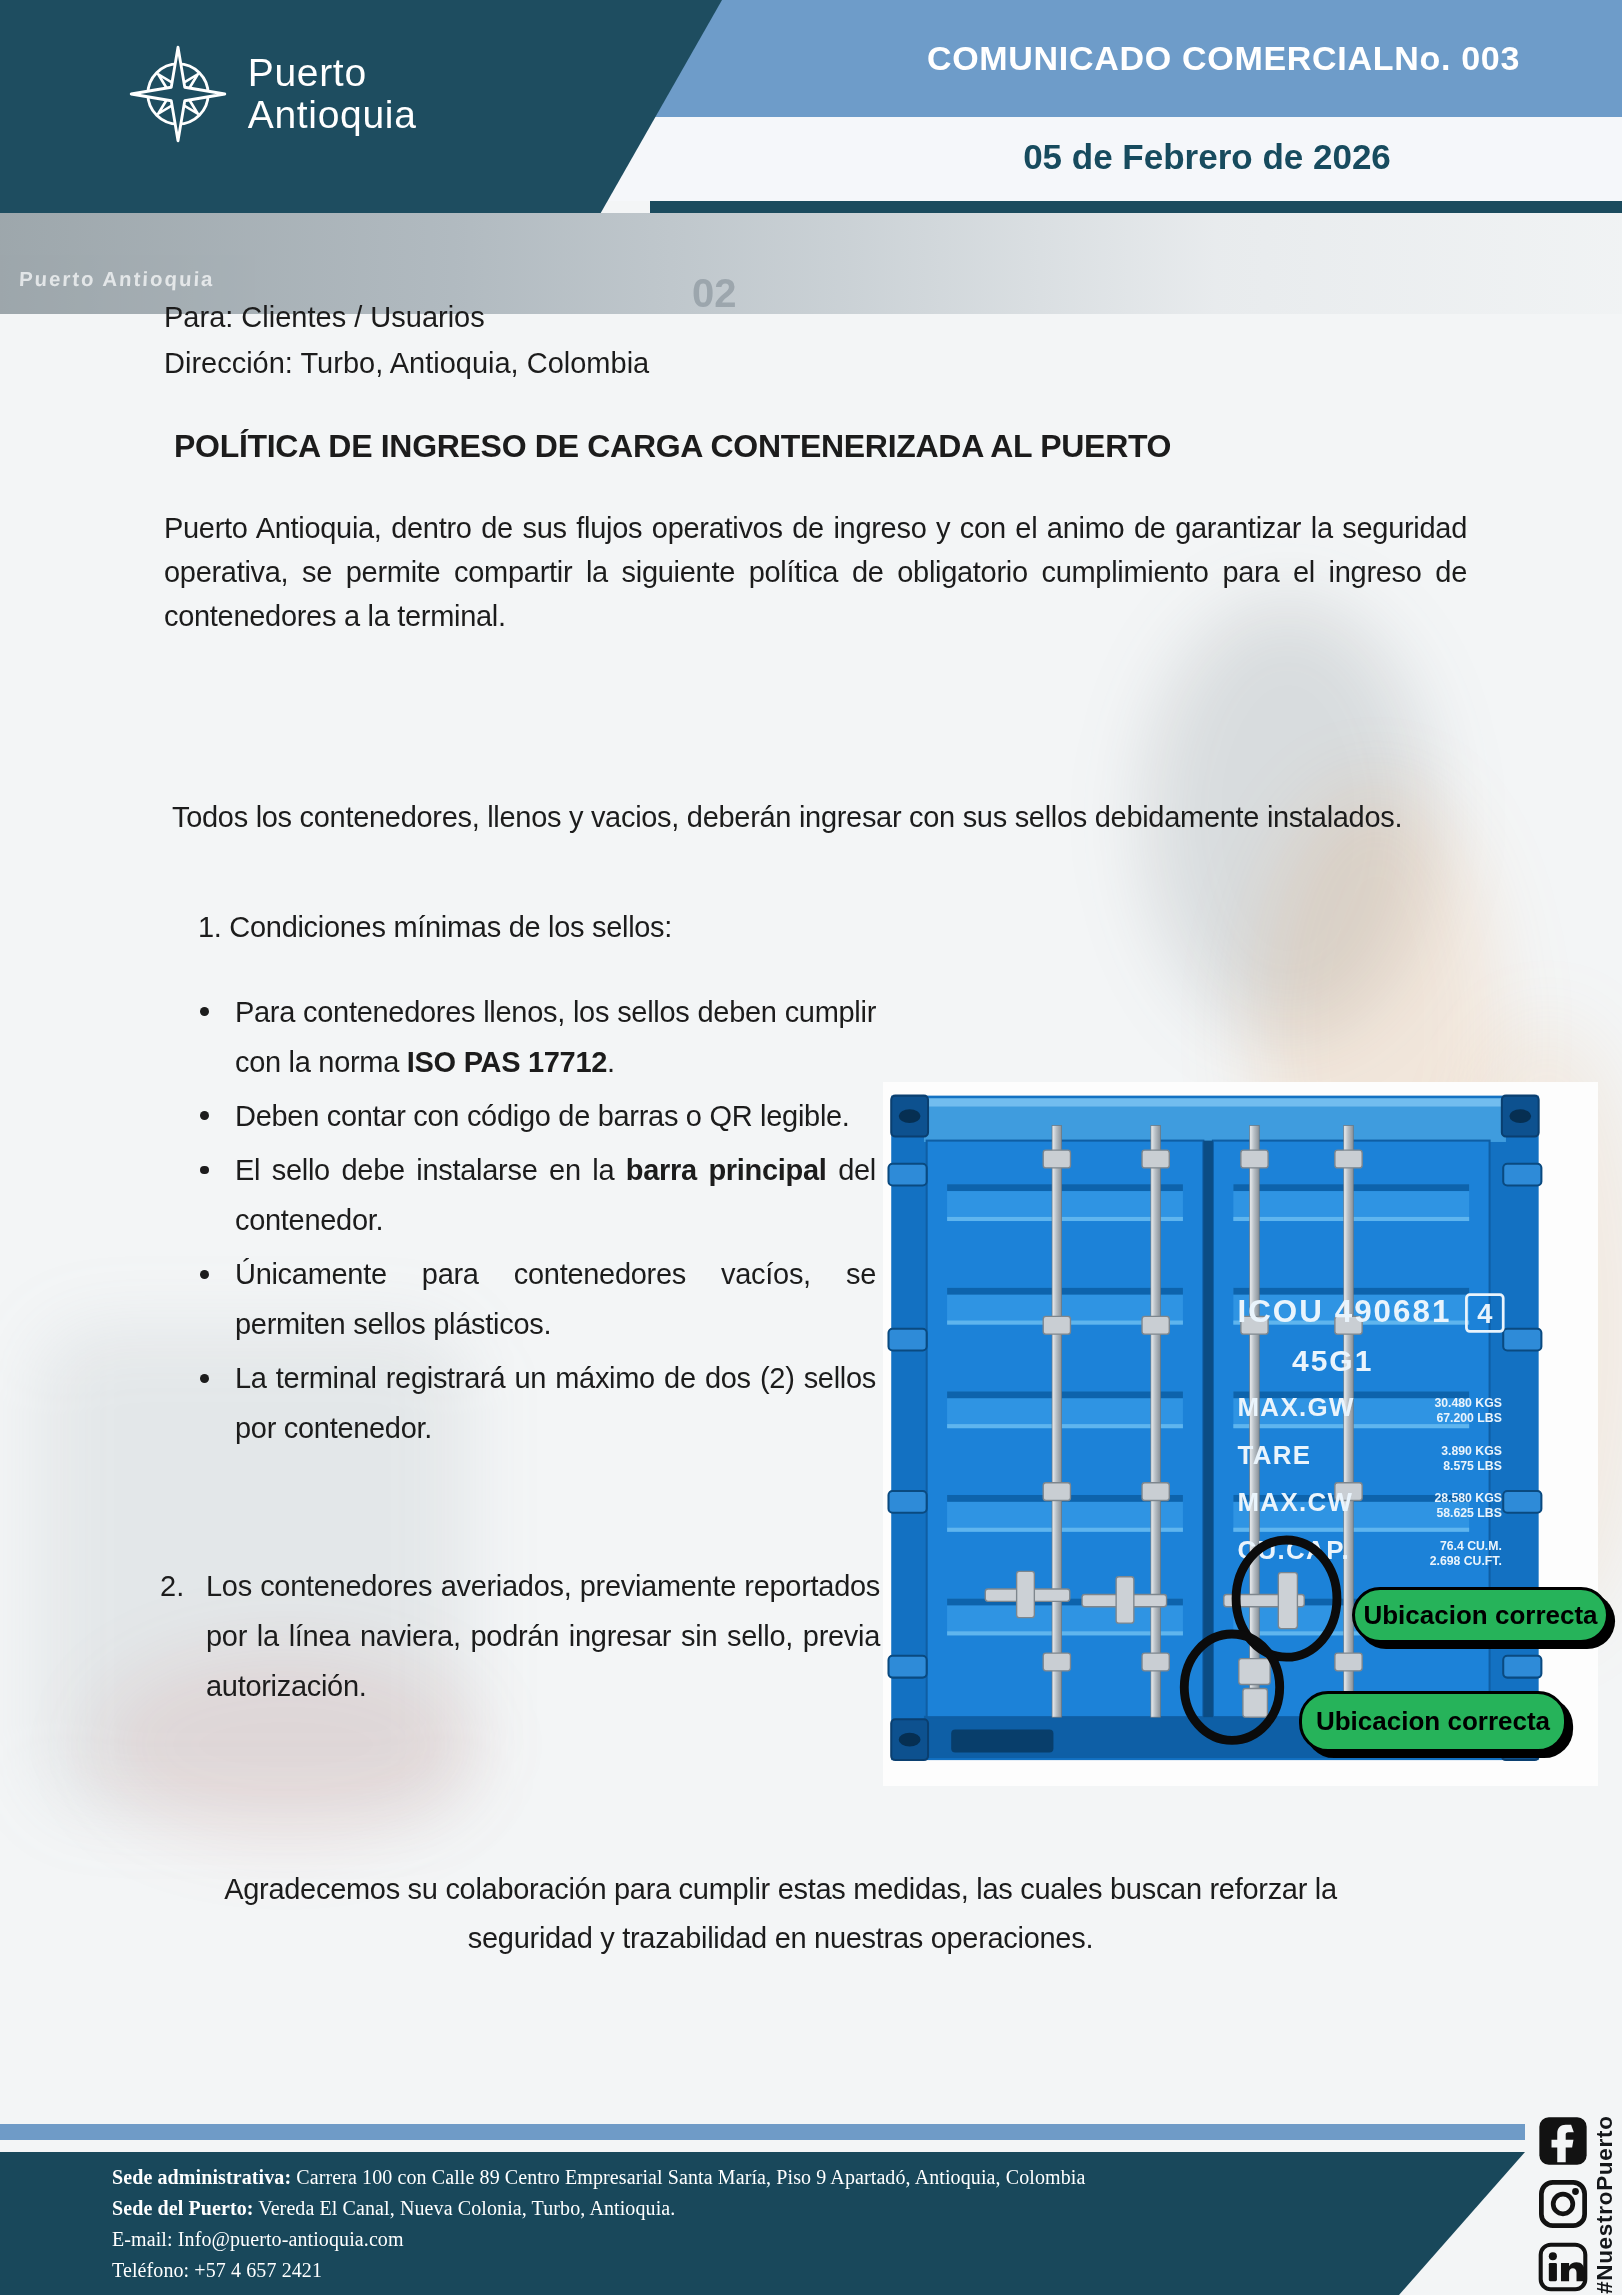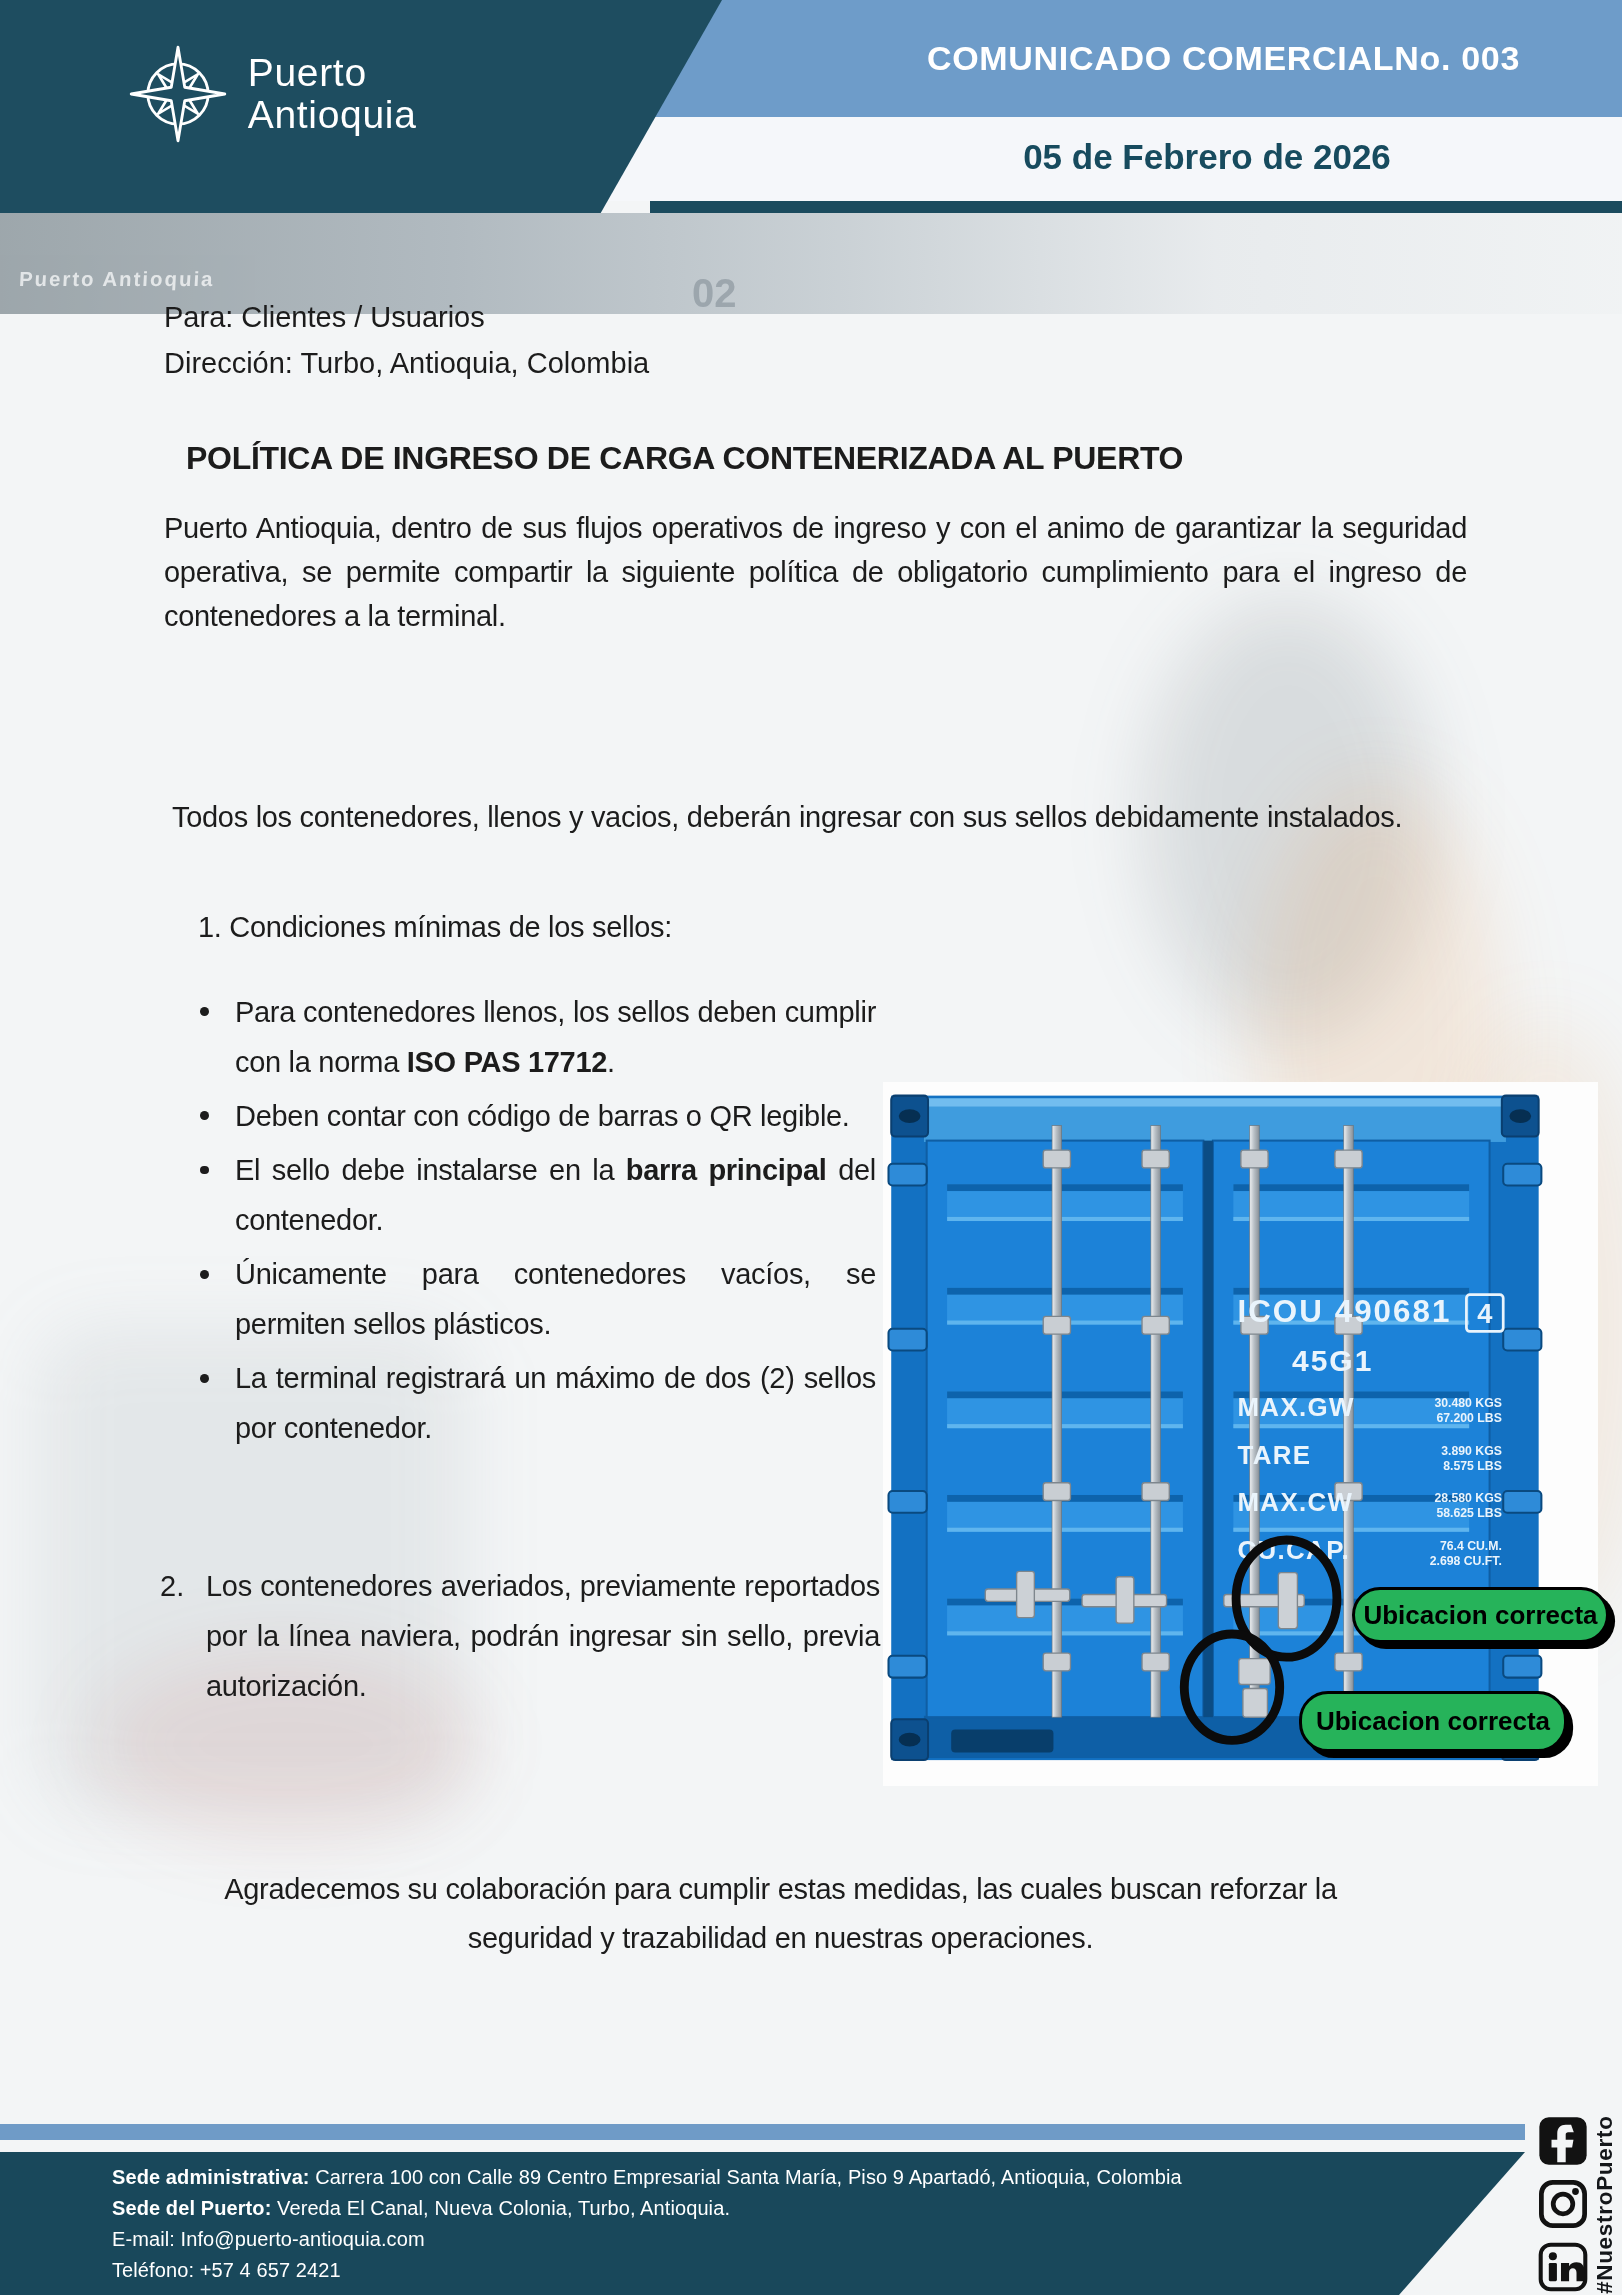--- a/index.html
+++ b/index.html
@@ -27,21 +27,21 @@
       justify-content:center;color:#fff;font-weight:bold;font-size:34px;letter-spacing:0.7px;white-space:nowrap;}
   .date-line{position:absolute;left:941px;top:117px;width:532px;height:80px;display:flex;align-items:center;
       justify-content:center;color:#174b5e;font-weight:bold;font-size:35px;}
   .wedge{position:absolute;left:0;top:0;width:722px;height:213px;background:#1e4d60;
       clip-path:polygon(0 0,100% 0,83.2% 100%,0 100%);}
   .logo{position:absolute;left:126px;top:42px;display:flex;gap:17.7px;align-items:center;}
   .brand{color:#fff;font-size:39px;line-height:42px;letter-spacing:0.7px;}
 
   
   .recipient{position:absolute;left:164px;top:294px;font-size:29px;line-height:46px;}
-  .doc-title{position:absolute;left:170px;top:424px;margin:16px;font-size:32px;font-weight:bold;letter-spacing:-0.3px;text-align:right;}
+  .doc-title{position:absolute;left:170px;top:424px;margin:4px;font-size:32px;font-weight:bold;letter-spacing:-0.3px;text-align:right;}
   .intro{position:absolute;left:164px;top:506px;width:1303px;margin:0;font-size:29px;line-height:44px;
       text-align:justify;letter-spacing:-0.3px;}
   .mandate{position:absolute;left:172px;top:793px;width:1307px;margin:0;font-size:29px;line-height:49px;letter-spacing:-0.3px;}
   .list-heading{position:absolute;left:198px;top:911px;font-size:29px;letter-spacing:-0.3px;}
   .bullets{position:absolute;left:235px;top:987px;width:641px;margin:0;padding:0;}
   .bullets li{list-style:none;position:relative;text-align:justify;font-size:29px;line-height:50px;
       margin:0 0 4.1px 0;letter-spacing:-0.3px;}
   .bullets li::before{content:"";position:absolute;left:-35px;top:20.4px;width:8.9px;height:8.9px;border-radius:50%;background:#1c1c1c;}
   .item2{position:absolute;left:160px;top:1561px;width:720px;display:flex;}
   .item2 .num{flex:none;width:46px;font-size:29px;line-height:50px;}
@@ -54,21 +54,21 @@
   .cont-svg{position:absolute;left:0;top:0;width:715px;height:704px;overflow:visible;}
   .callout{position:absolute;background:#26b35a;border:3.4px solid #000;border-radius:29px;
       box-shadow:6.1px 6.1px 0 #000;display:flex;align-items:center;justify-content:center;
       font-weight:bold;font-size:26px;color:#000;white-space:nowrap;margin-top:28px;}
   .callout.c1{left:469px;top:477px;width:251px;height:50px;}
   .callout.c2{left:416px;top:581px;width:262px;height:55px;}
 
   
   .foot-stripe{position:absolute;left:0;top:2124px;width:1525px;height:16.4px;background:#6f9bc7;}
   .foot-band{position:absolute;left:0;top:2152px;width:1622px;height:143px;background:#19485b;
-      clip-path:polygon(0 0,1525px 0,1399px 100%,0 100%);color:#fff;}
+      clip-path:polygon(0 0,1525px 0,1399px 100%,0 100%);color:#fff;font-family:Liberation Serif, serif;}
   .foot-text{margin:10.2px 0 0 112px;font-size:20px;line-height:31px;letter-spacing:0.1px;}
   .socials{position:absolute;left:1538px;top:2116px;width:53px;display:flex;flex-direction:column;gap:13px;}
   .socials svg{width:50px;height:50px;}
   .hashtag{position:absolute;left:1588px;top:2113px;width:34px;height:183px;display:flex;align-items:center;justify-content:center;
       writing-mode:vertical-rl;transform:rotate(180deg);font-size:22.5px;font-weight:600;color:#14171a;letter-spacing:0.7px;}
 </style>
 </head>
 <body>
 
 <div class="page">

